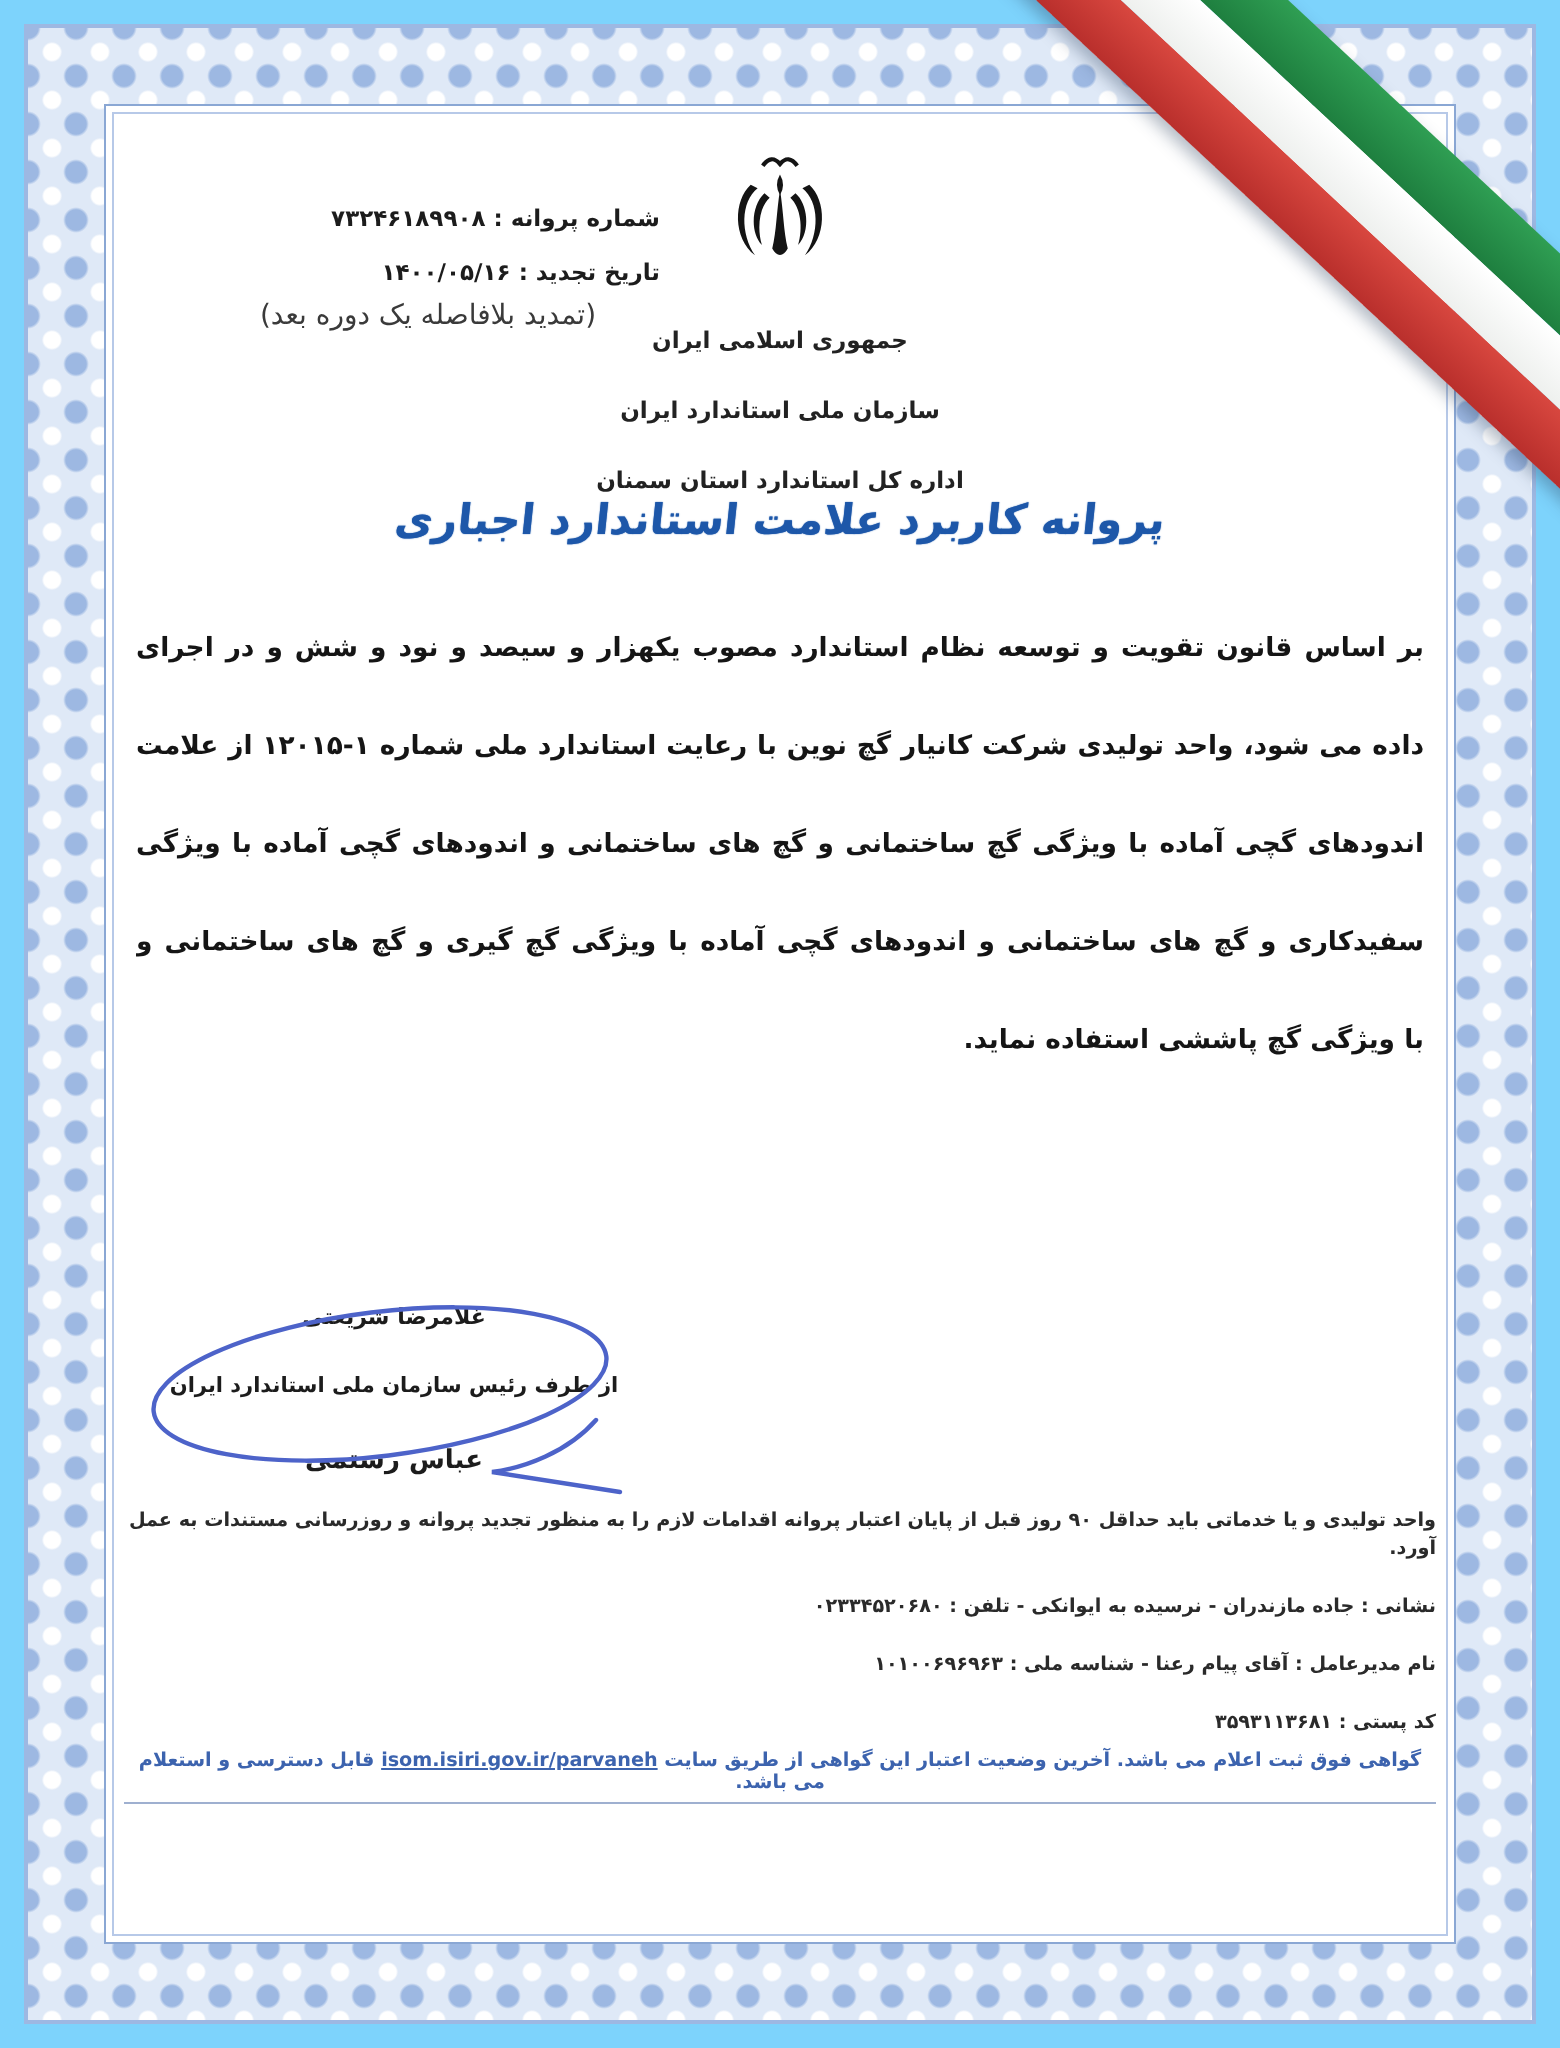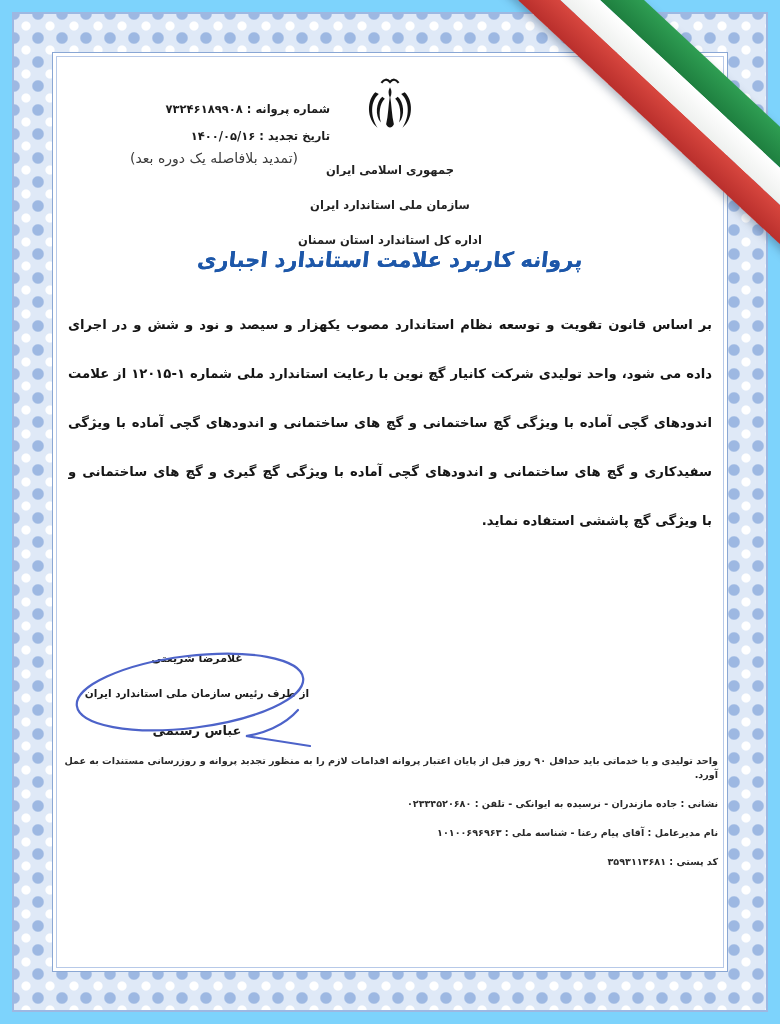--- a/index.html
+++ b/index.html
@@ -150,15 +150,20 @@
       <ellipse cx="128" cy="60" rx="114" ry="36" transform="rotate(-7 128 60)" fill="none" stroke="#4d63c9" stroke-width="2.2"></ellipse>
       <path d="M236 78 C 222 94 200 102 184 104 L 248 114" fill="none" stroke="#4d63c9" stroke-width="2.2" stroke-linecap="round"></path>
     </svg>
   </div>
 
   <div class="footer">
     <div class="f-line">واحد تولیدی و یا خدماتی باید حداقل ۹۰ روز قبل از پایان اعتبار پروانه اقدامات لازم را به منظور تجدید پروانه و روزرسانی مستندات به عمل آورد.</div>
     <div class="f-line">نشانی : جاده مازندران - نرسیده به ایوانکی - تلفن : ۰۲۳۳۴۵۲۰۶۸۰</div>
     <div class="f-line">نام مدیرعامل : آقای پیام رعنا - شناسه ملی : ۱۰۱۰۰۶۹۶۹۶۳</div>
     <div class="f-line f-postal">کد پستی : ۳۵۹۳۱۱۳۶۸۱</div>
+    <div class="f-registry">
+      <span>گواهی فوق ثبت اعلام می باشد. آخرین وضعیت اعتبار این گواهی از طریق سایت</span>
+      <span dir="ltr" class="url">isom.isiri.gov.ir/parvaneh</span>
+      <span>قابل دسترسی و استعلام می باشد.</span>
+    </div>
   </div>
 
 </div>
 
 </body></html>

